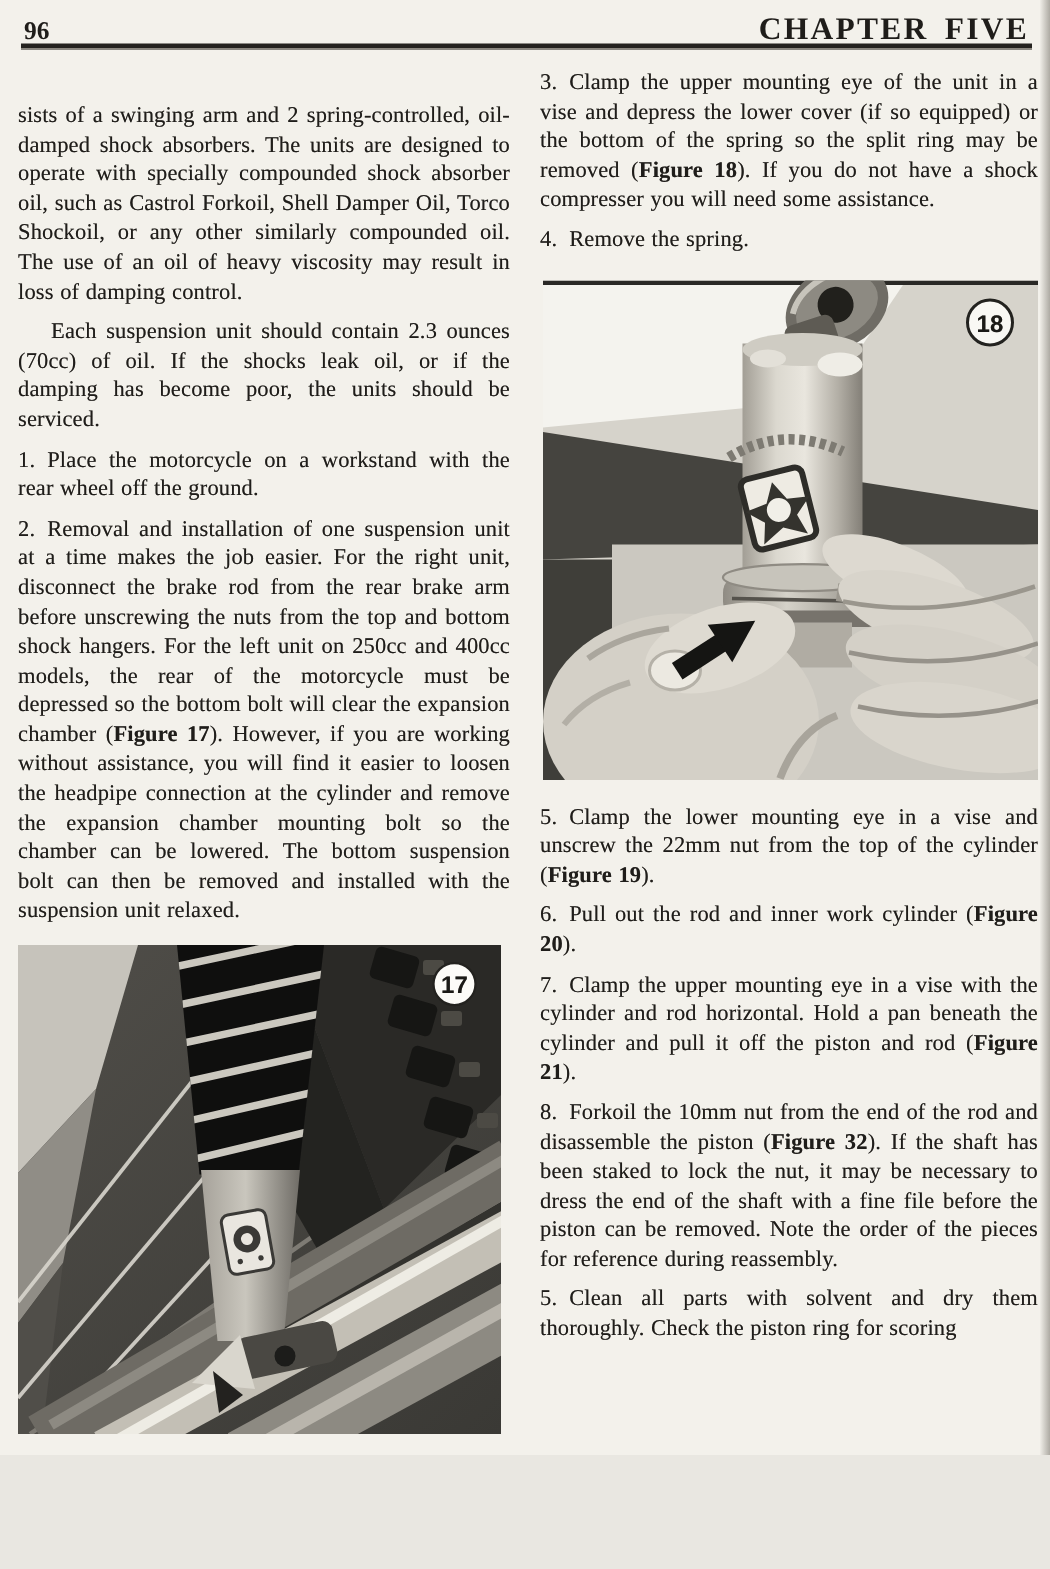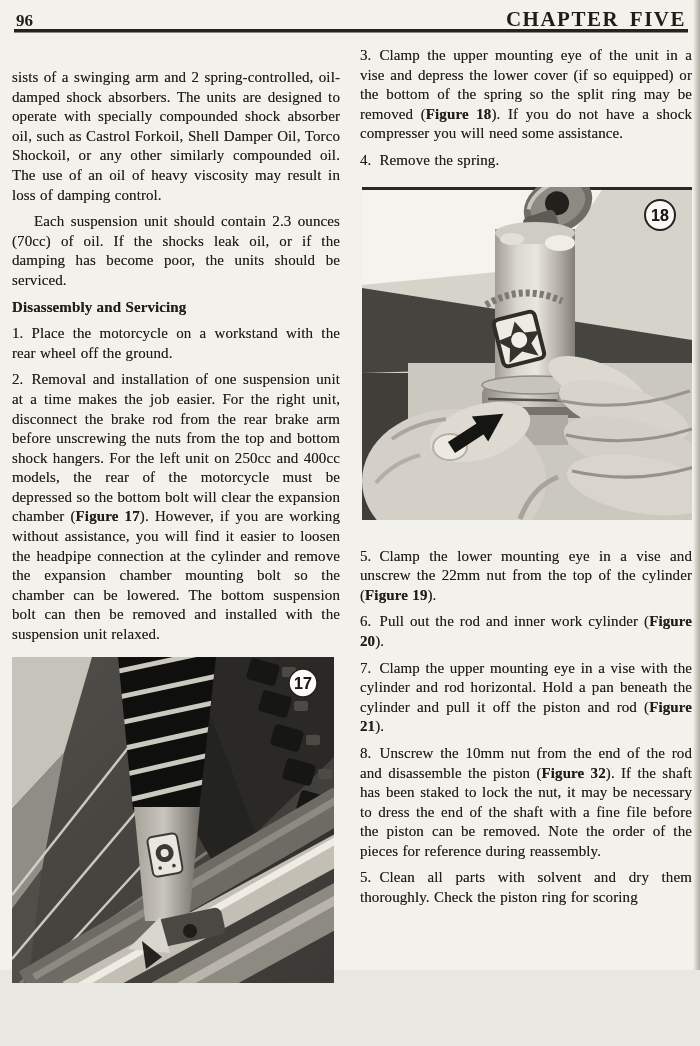--- a/index.html
+++ b/index.html
@@ -37,38 +37,37 @@
   .col-left{left:12px;top:68px;width:328px;}
   .col-right{left:360px;top:46px;width:332px;}
   .col p{margin:0 0 7px 0;}
   .para-indent{text-indent:22px;}
   .section-heading{
     font-weight:bold;margin:26px 0 11px 0;text-align:left;
   }
   .step .step-num{padding-right:8px;}
   .figure{margin:12px 0 10px 0;line-height:0;}
   .figure svg{display:block;}
-  .fig18wrap{margin:16px 0 27px 2px;}
+  .fig18wrap{margin:16px 0 16px 2px;}
   b{font-weight:bold;}
 </style>
 </head>
 <body>
 
 <div class="page">
 
   <div class="header">
     <span class="page-num">96</span>
     <span class="chapter">CHAPTER FIVE</span>
   </div>
   <div class="rule"></div>
 
   <div class="col col-left">
     <p>sists of a swinging arm and 2 spring-controlled, oil-damped shock absorbers. The units are designed to operate with specially compounded shock absorber oil, such as Castrol Forkoil, Shell Damper Oil, Torco Shockoil, or any other similarly compounded oil. The use of an oil of heavy viscosity may result in loss of damping control.</p>
     <p class="para-indent">Each suspension unit should contain 2.3 ounces (70cc) of oil. If the shocks leak oil, or if the damping has become poor, the units should be serviced.</p>
-    <p class="section-heading">Disassembly and Servicing</p>
     <div>
         <p class="step"><span class="step-num">1.</span><span>Place the motorcycle on a workstand with the rear wheel off the ground.</span></p>
         <p class="step"><span class="step-num">2.</span><span>Removal and installation of one suspension unit at a time makes the job easier. For the right unit, disconnect the brake rod from the rear brake arm before unscrewing the nuts from the top and bottom shock hangers. For the left unit on 250cc and 400cc models, the rear of the motorcycle must be depressed so the bottom bolt will clear the expansion chamber (</span><b>Figure 17</b><span>). However, if you are working without assistance, you will find it easier to loosen the headpipe connection at the cylinder and remove the expansion chamber mounting bolt so the chamber can be lowered. The bottom suspension bolt can then be removed and installed with the suspension unit relaxed.</span></p>
       </div>
 
     <div class="figure">
       <svg viewBox="0 0 322 326" width="322" height="326">
         <defs>
           <linearGradient id="g17bg" x1="0" y1="0" x2="1" y2="1">
             <stop offset="0" stop-color="#504e49"></stop>
@@ -253,19 +252,19 @@
           <circle cx="298" cy="28" r="15" fill="#f9f8f4" stroke="#23221f" stroke-width="2"></circle>
           <text x="298" y="34" text-anchor="middle" font-family="Liberation Sans, sans-serif" font-size="16" font-weight="bold" fill="#1b1a17">18</text>
         </g>
       </svg>
     </div>
 
     <div>
         <p class="step"><span class="step-num">5.</span><span>Clamp the lower mounting eye in a vise and unscrew the 22mm nut from the top of the cylinder (</span><b>Figure 19</b><span>).</span></p>
         <p class="step"><span class="step-num">6.</span><span>Pull out the rod and inner work cylinder (</span><b>Figure 20</b><span>).</span></p>
         <p class="step"><span class="step-num">7.</span><span>Clamp the upper mounting eye in a vise with the cylinder and rod horizontal. Hold a pan beneath the cylinder and pull it off the piston and rod (</span><b>Figure 21</b><span>).</span></p>
-        <p class="step"><span class="step-num">8.</span><span>Unscrew the 10mm nut from the end of the rod and disassemble the piston (</span><b>Figure 32</b><span>). If the shaft has been staked to lock the nut, it may be necessary to dress the end of the shaft with a fine file before the piston can be removed. Note the order of the pieces for reference during reassembly.</span></p>
+        <p class="step"><span class="step-num">8.</span><span>Forkoil the 10mm nut from the end of the rod and disassemble the piston (</span><b>Figure 32</b><span>). If the shaft has been staked to lock the nut, it may be necessary to dress the end of the shaft with a fine file before the piston can be removed. Note the order of the pieces for reference during reassembly.</span></p>
         <p class="step"><span class="step-num">5.</span><span>Clean all parts with solvent and dry them thoroughly. Check the piston ring for scoring</span></p>
       </div>
   </div>
 
   <div class="edge-shadow"></div>
 </div>
 
 </body></html>

